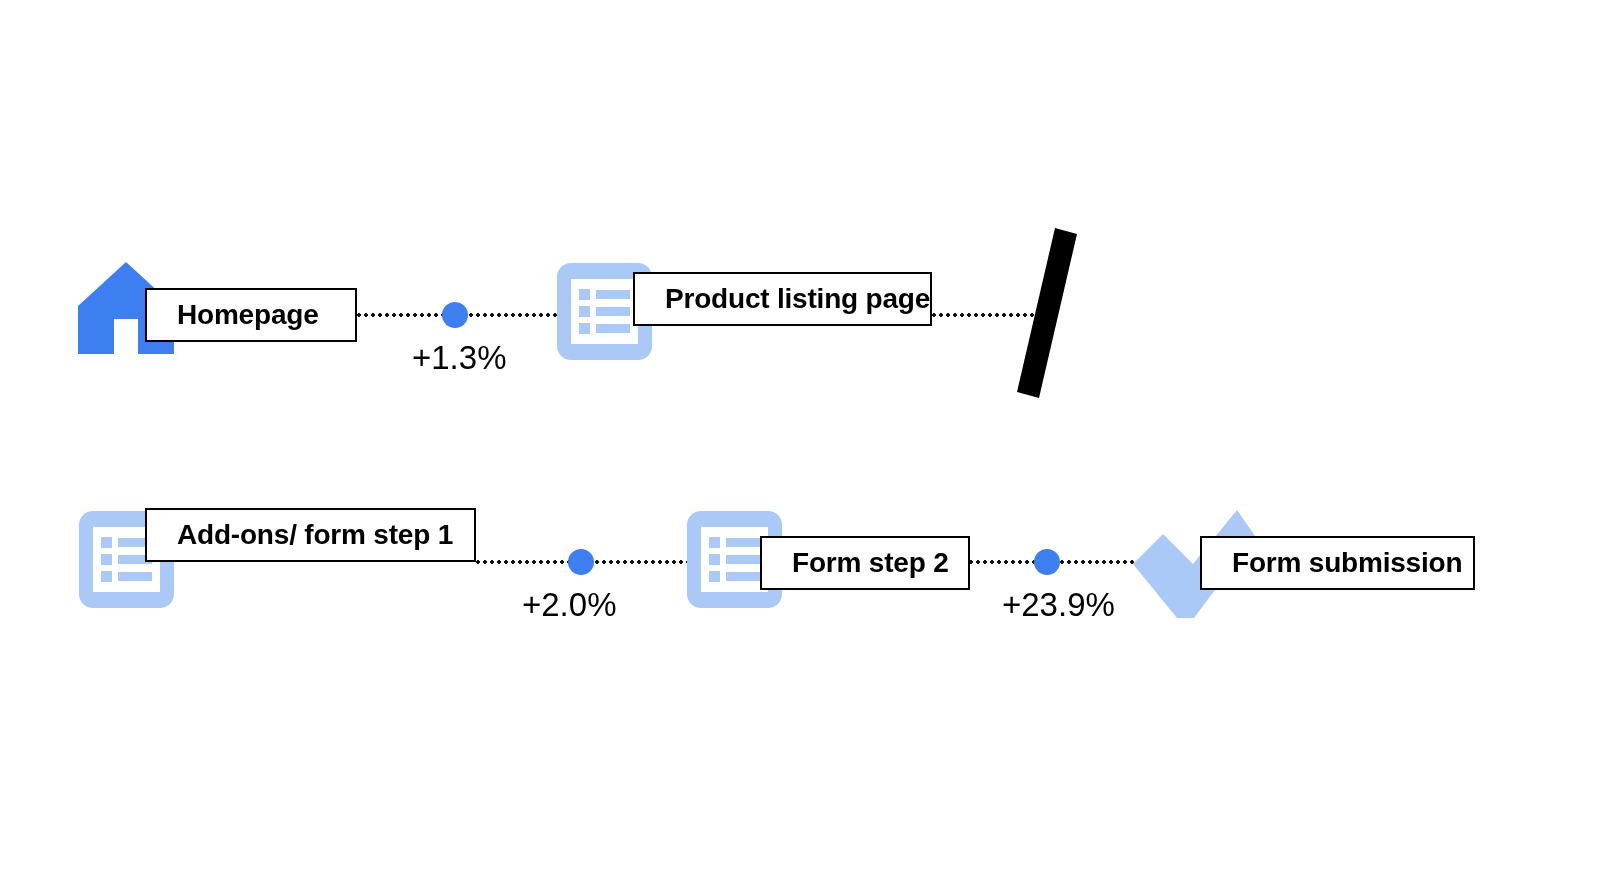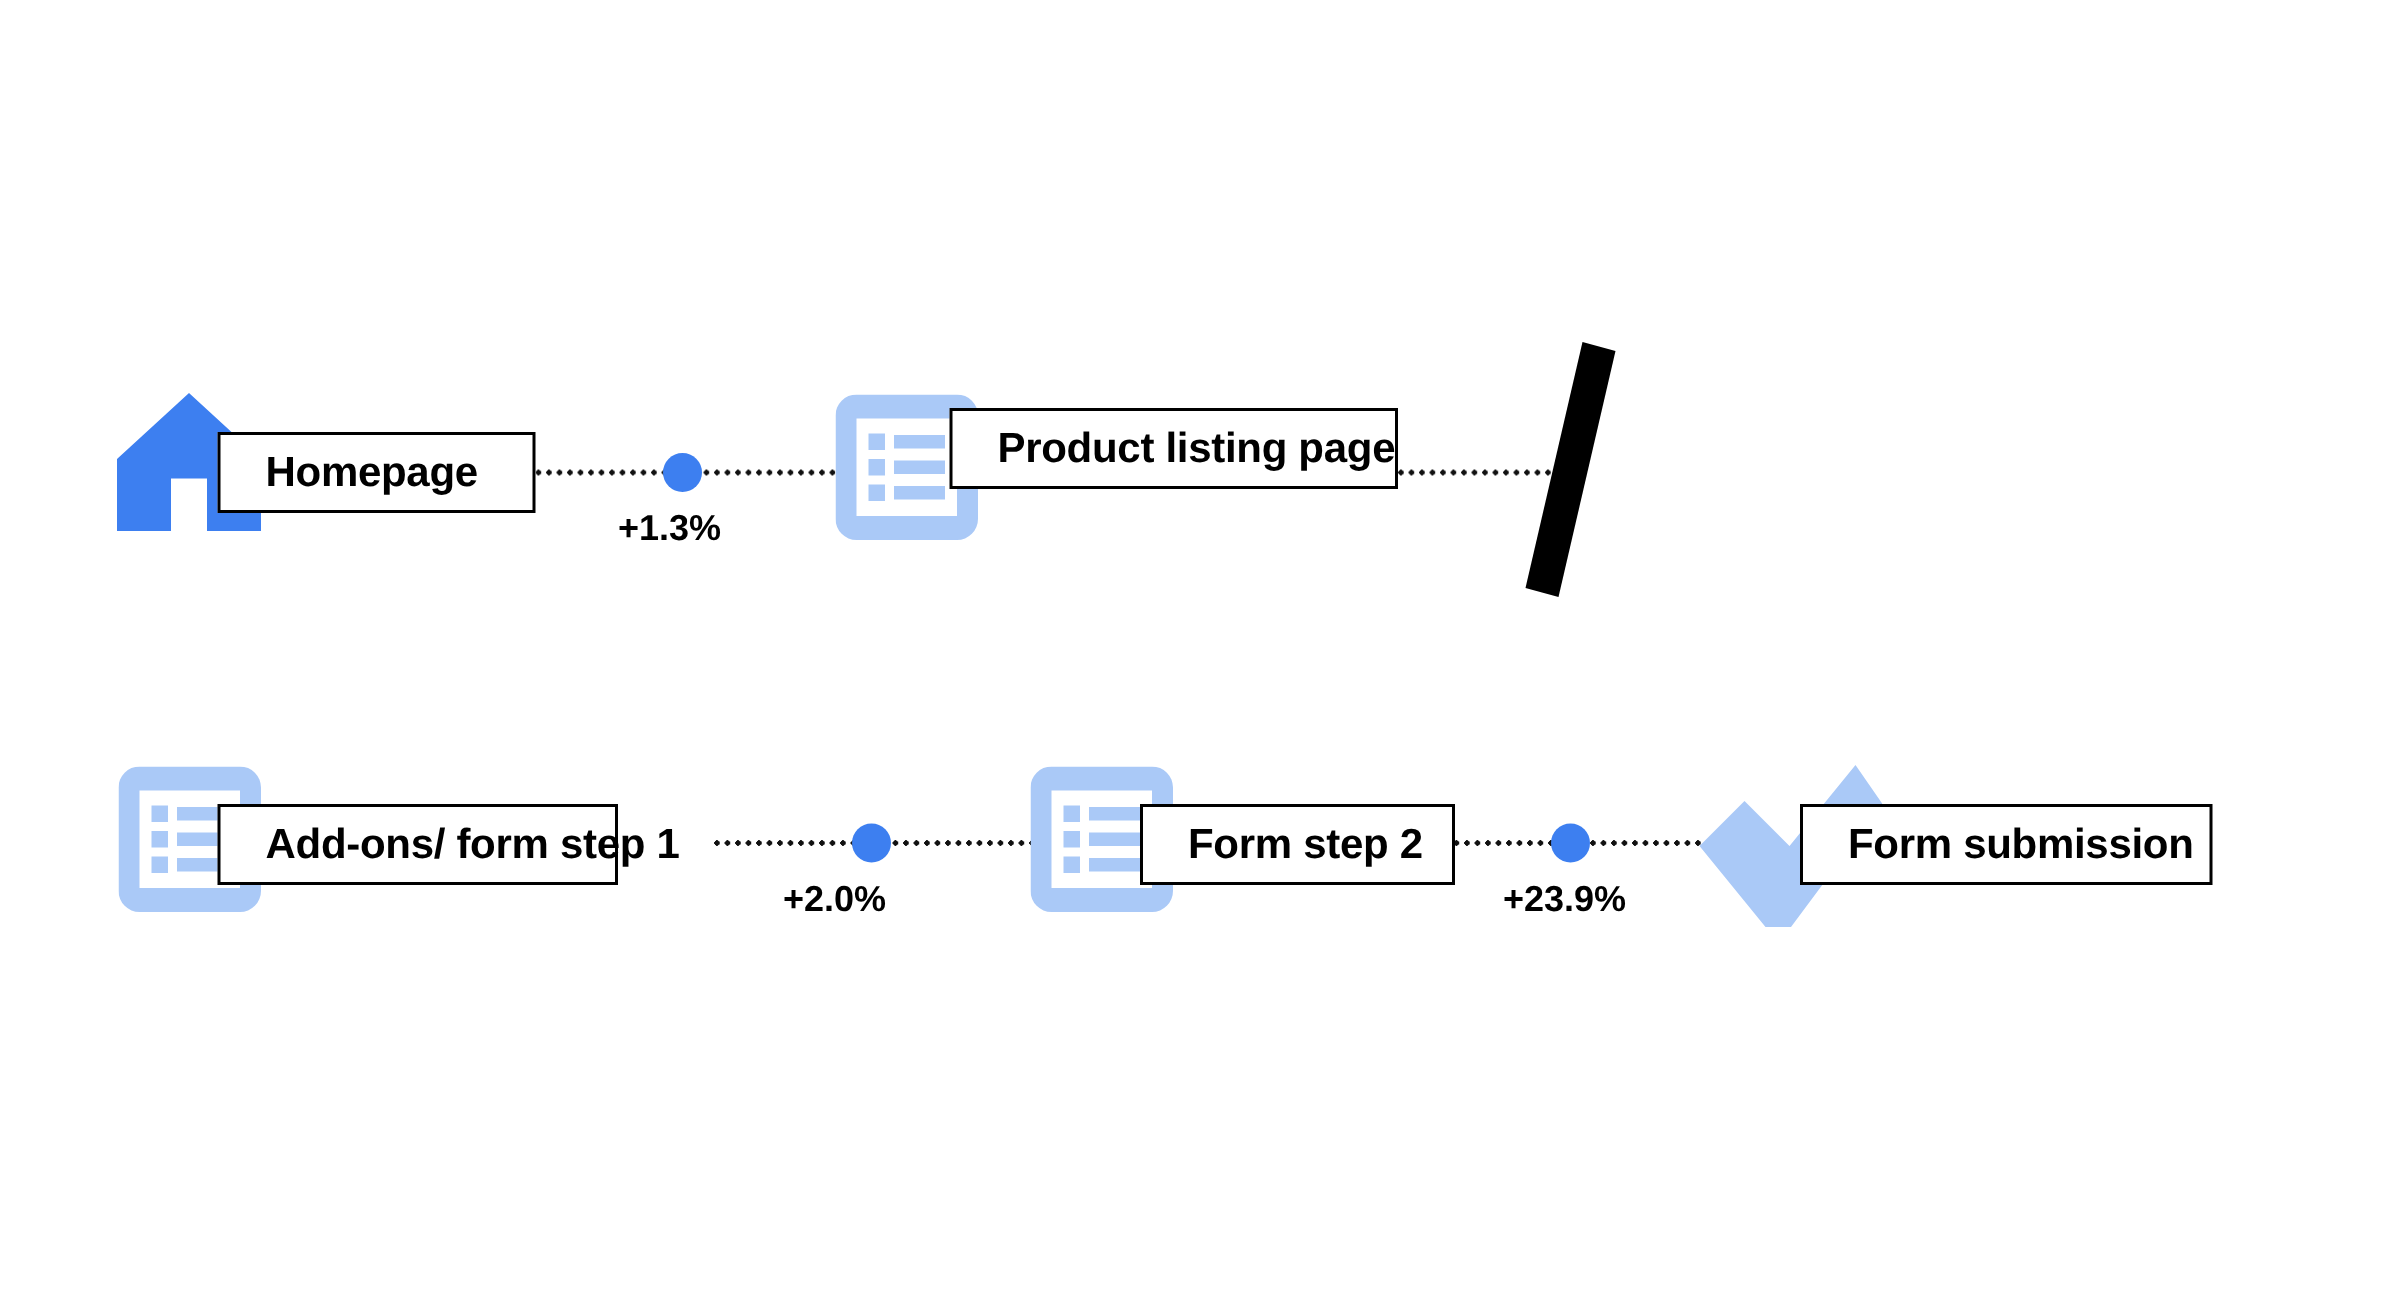--- a/index.html
+++ b/index.html
@@ -52,22 +52,22 @@
   .pct-dot {
     position: absolute;
     width: 26px;
     height: 26px;
     border-radius: 50%;
     background: #3d7ff0;
     z-index: 7;
   }
   .pct-label {
     position: absolute;
-    font-size: 24px;
-    font-weight: bold;
+    font-size: 33px;
+    font-weight: normal;
     color: #000000;
     white-space: nowrap;
     z-index: 7;
   }
 
   
   .icon {
     position: absolute;
     z-index: 4;
   }
@@ -139,21 +139,21 @@
       <rect x="14" y="16" width="67" height="65" fill="#ffffff"></rect>
       <rect x="22" y="26" width="11" height="11" fill="#aac9f7"></rect>
       <rect x="39" y="27" width="34" height="9" fill="#aac9f7"></rect>
       <rect x="22" y="43" width="11" height="11" fill="#aac9f7"></rect>
       <rect x="39" y="44" width="34" height="9" fill="#aac9f7"></rect>
       <rect x="22" y="60" width="11" height="11" fill="#aac9f7"></rect>
       <rect x="39" y="61" width="34" height="9" fill="#aac9f7"></rect>
     </svg>
   </div>
 
-  <div class="node-box" style="left:145px; top:536px; width:267px; height:54px;">
+  <div class="node-box" style="left:145px; top:508px; width:331px; height:54px;">
     <span class="node-label">Add-ons/ form step 1</span>
   </div>
 
   <div class="pct-dot" style="left:568px; top:549px;"></div>
 
   <div class="pct-label" style="left:522px; top:586px;">+2.0%</div>
 
   <div class="icon icon-list" style="left:687px; top:511px;">
     <svg width="95" height="97" viewBox="0 0 95 97" aria-hidden="true">
       <rect x="0" y="0" width="95" height="97" rx="14" ry="14" fill="#aac9f7"></rect>

